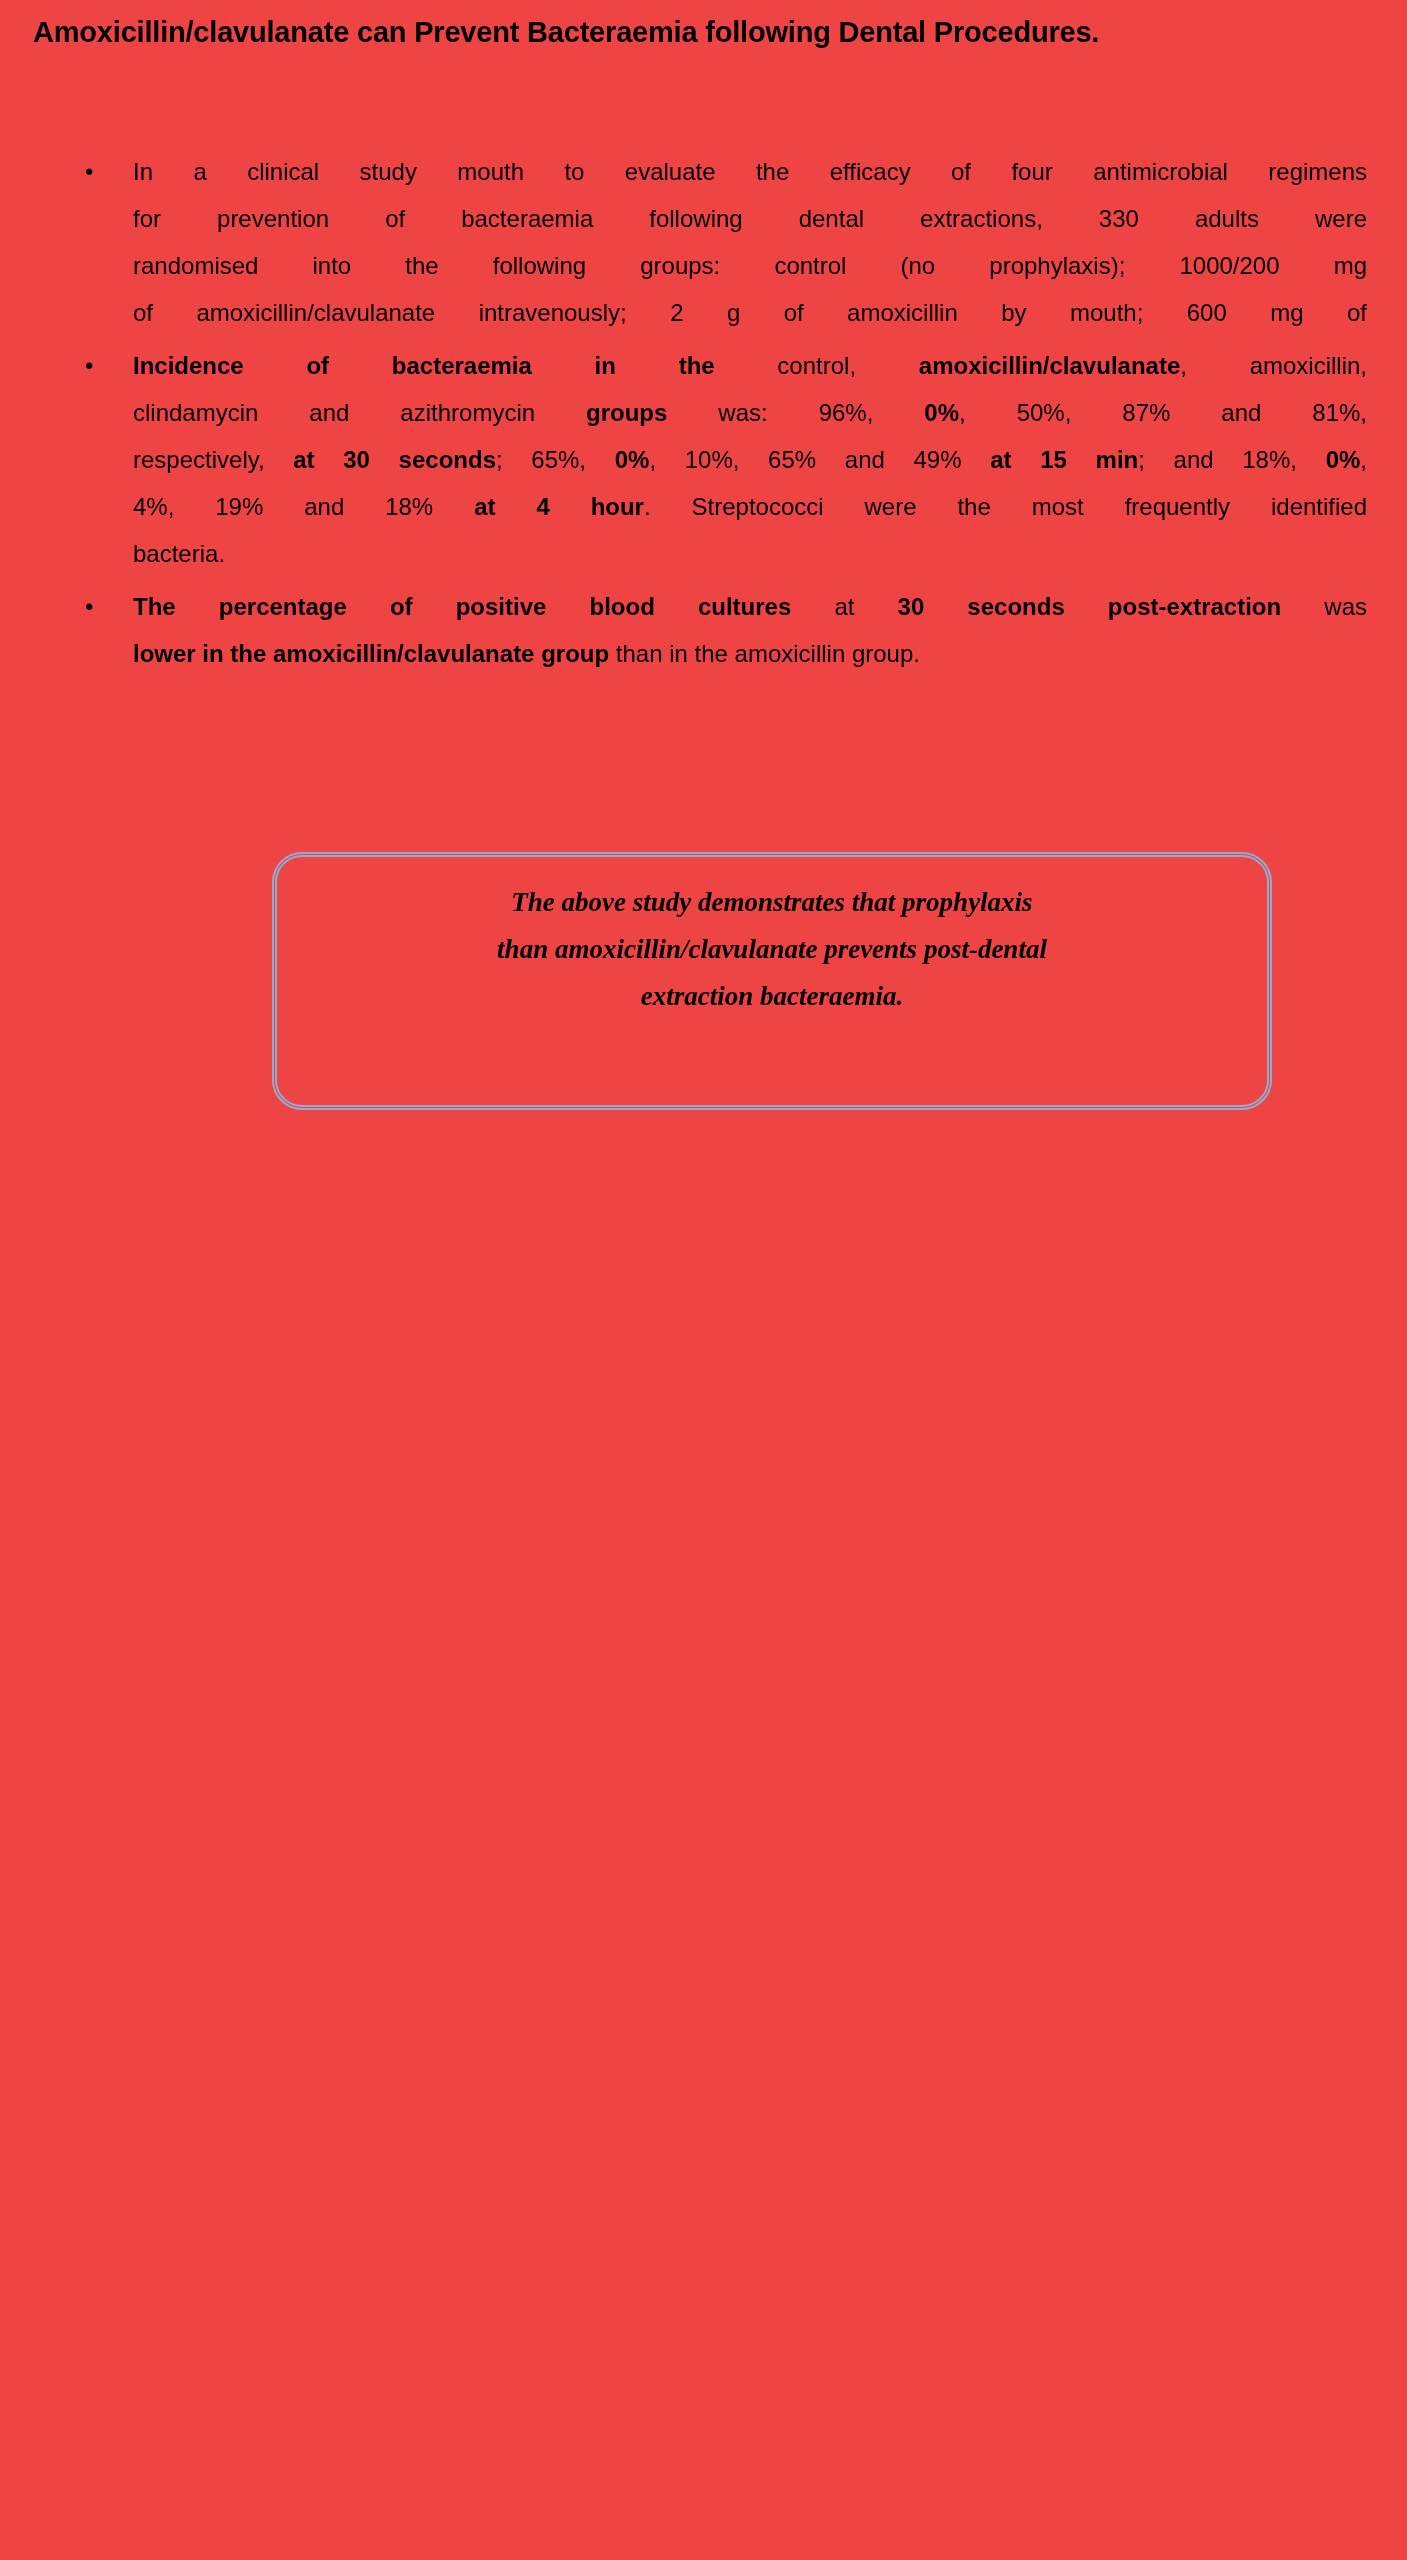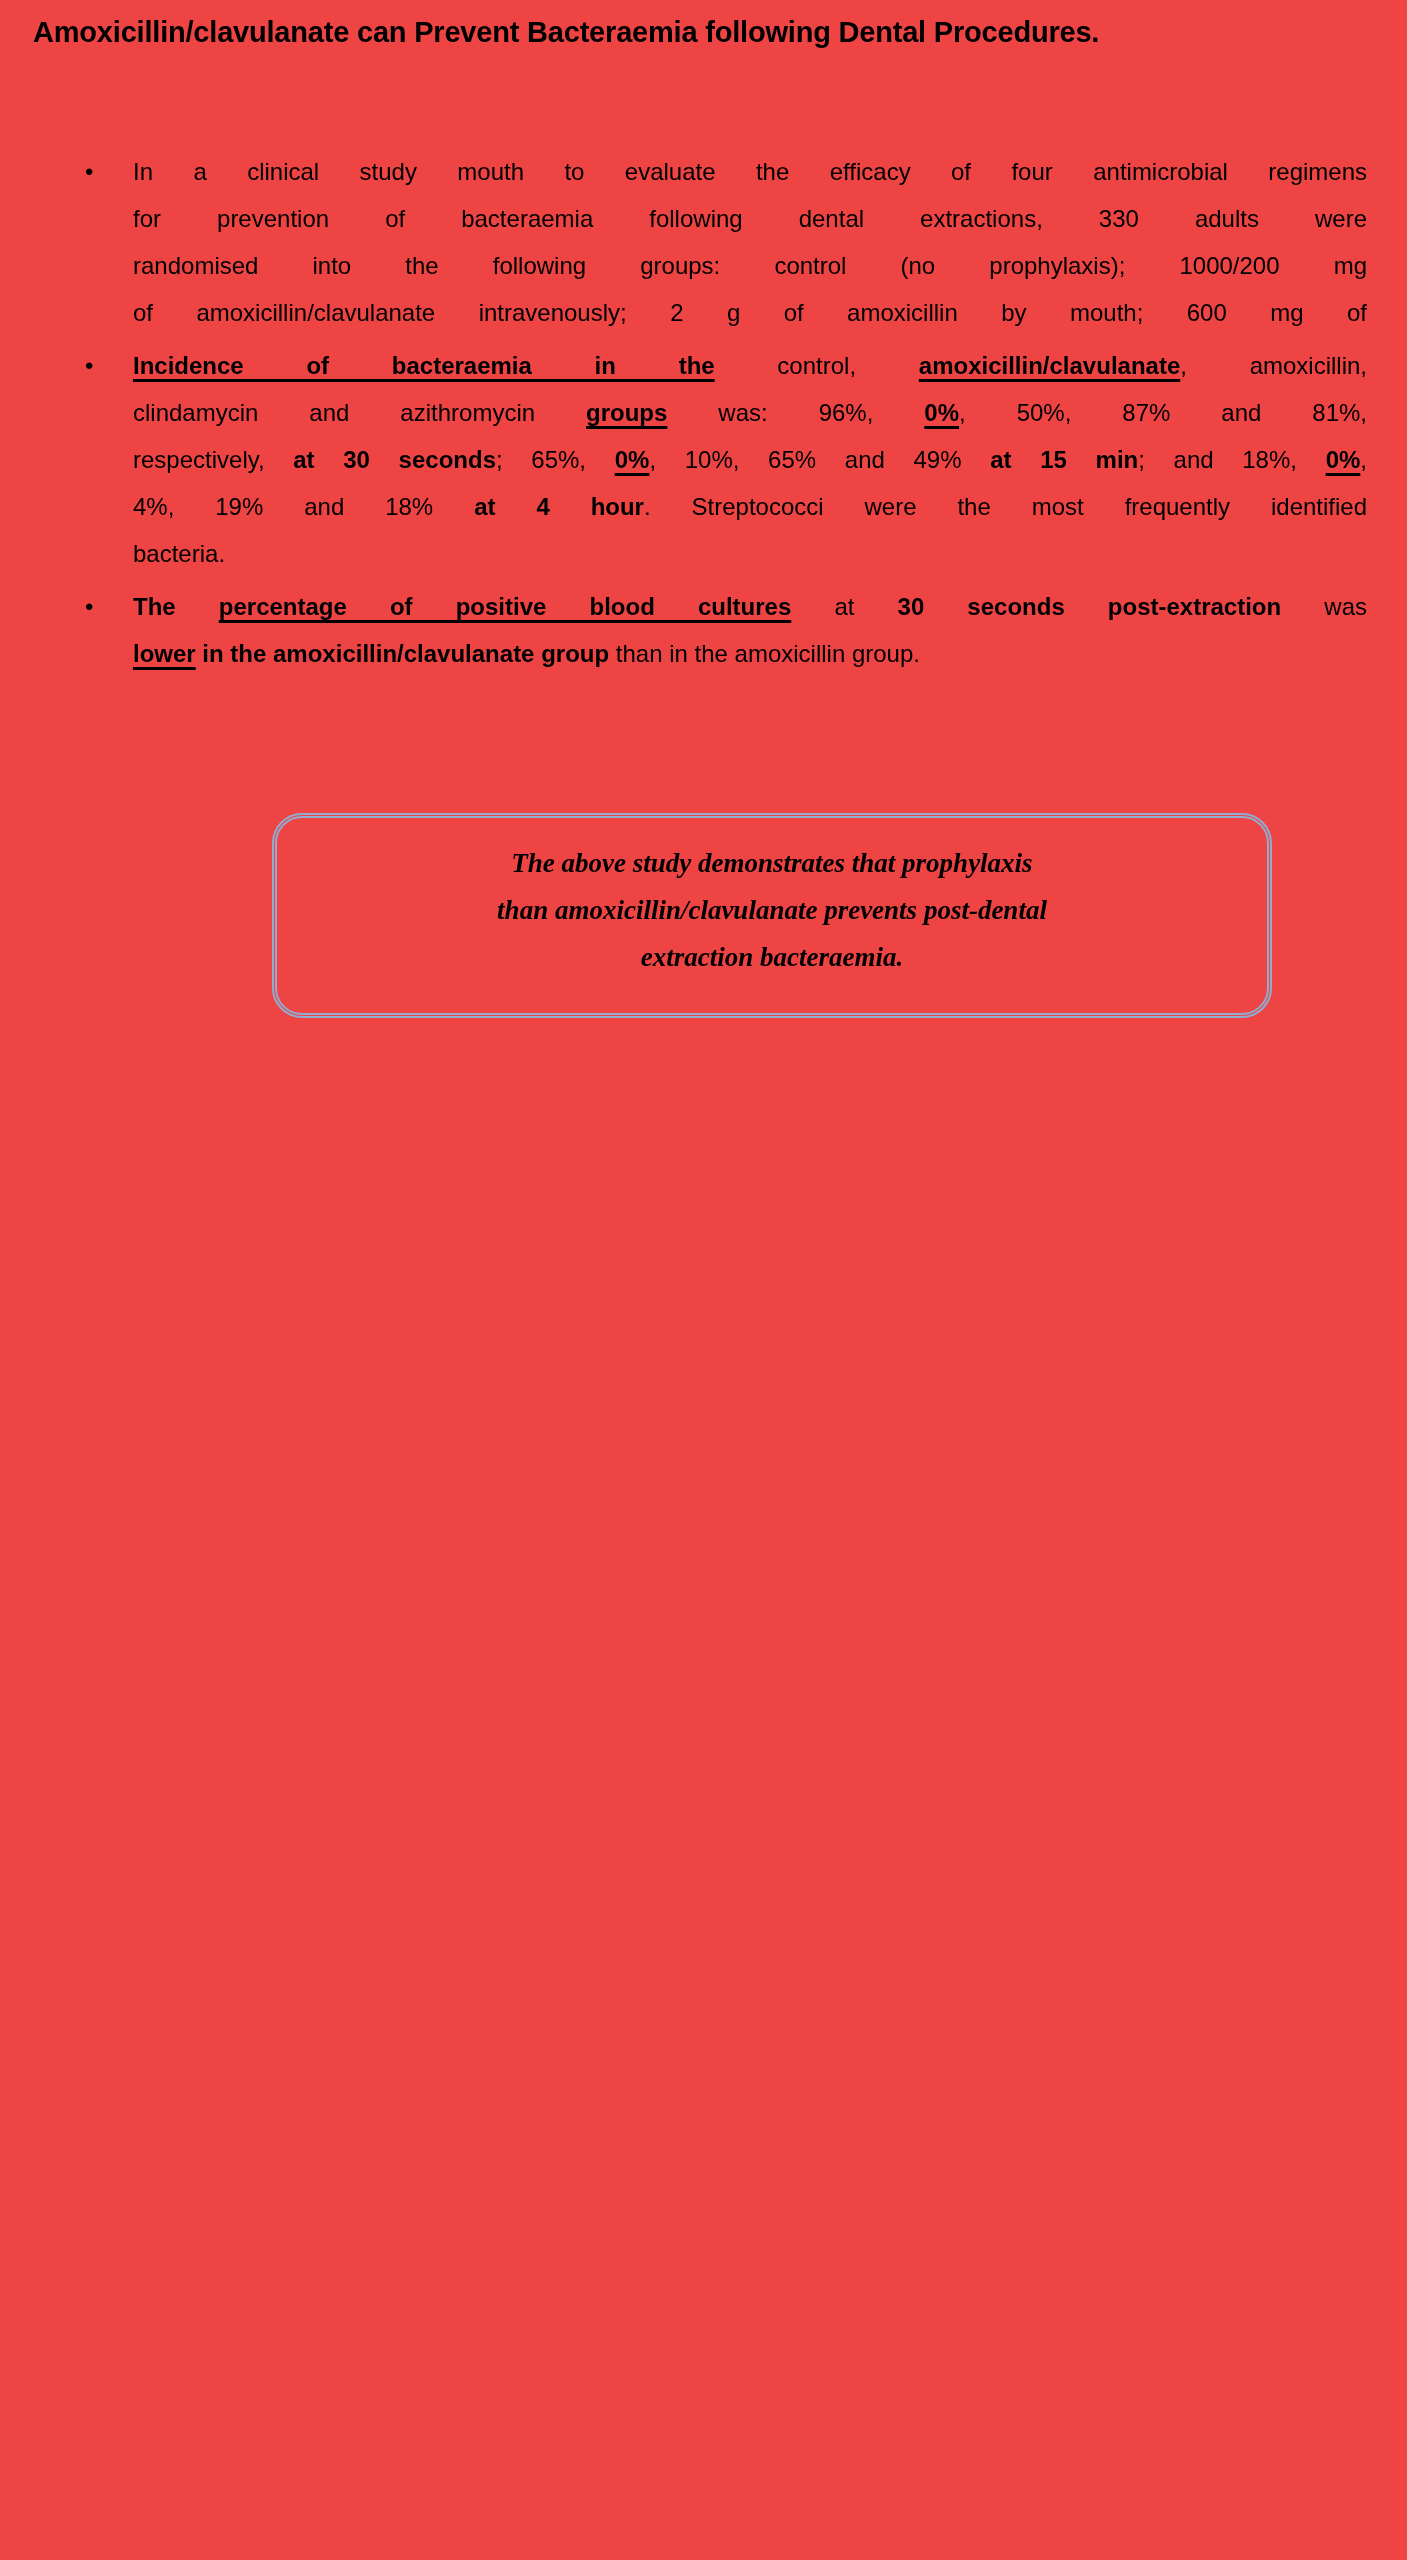--- a/index.html
+++ b/index.html
@@ -36,25 +36,25 @@
     line-height: 47px;
   }
   .bullet .marker {
     position: absolute; left: -48px; top: 0;
     font-size: 24px; line-height: 47px;
   }
   .line { text-align: justify; text-align-last: justify; text-justify: inter-word; }
   .line.last { text-align-last: left; }
 
   .b { font-weight: 700; }
-  .u { text-decoration: underline; text-decoration-thickness: 2.5px; text-underline-offset: 5px; }
+  .u { text-decoration-thickness: 2.5px; text-underline-offset: 5px; }
 
   .callout {
-    position: absolute; left: 272px; top: 813px;
-    width: 1000px; height: 205px;
+    position: absolute; left: 272px; top: 852px;
+    width: 1000px; height: 258px;
     box-sizing: border-box;
     border: 5px double #8fadd1;
     border-radius: 30px;
     padding-top: 22px;
   }
   .box-line {
     text-align: center;
     font-family: "Liberation Serif", serif;
     font-style: italic;
     font-weight: 700;

